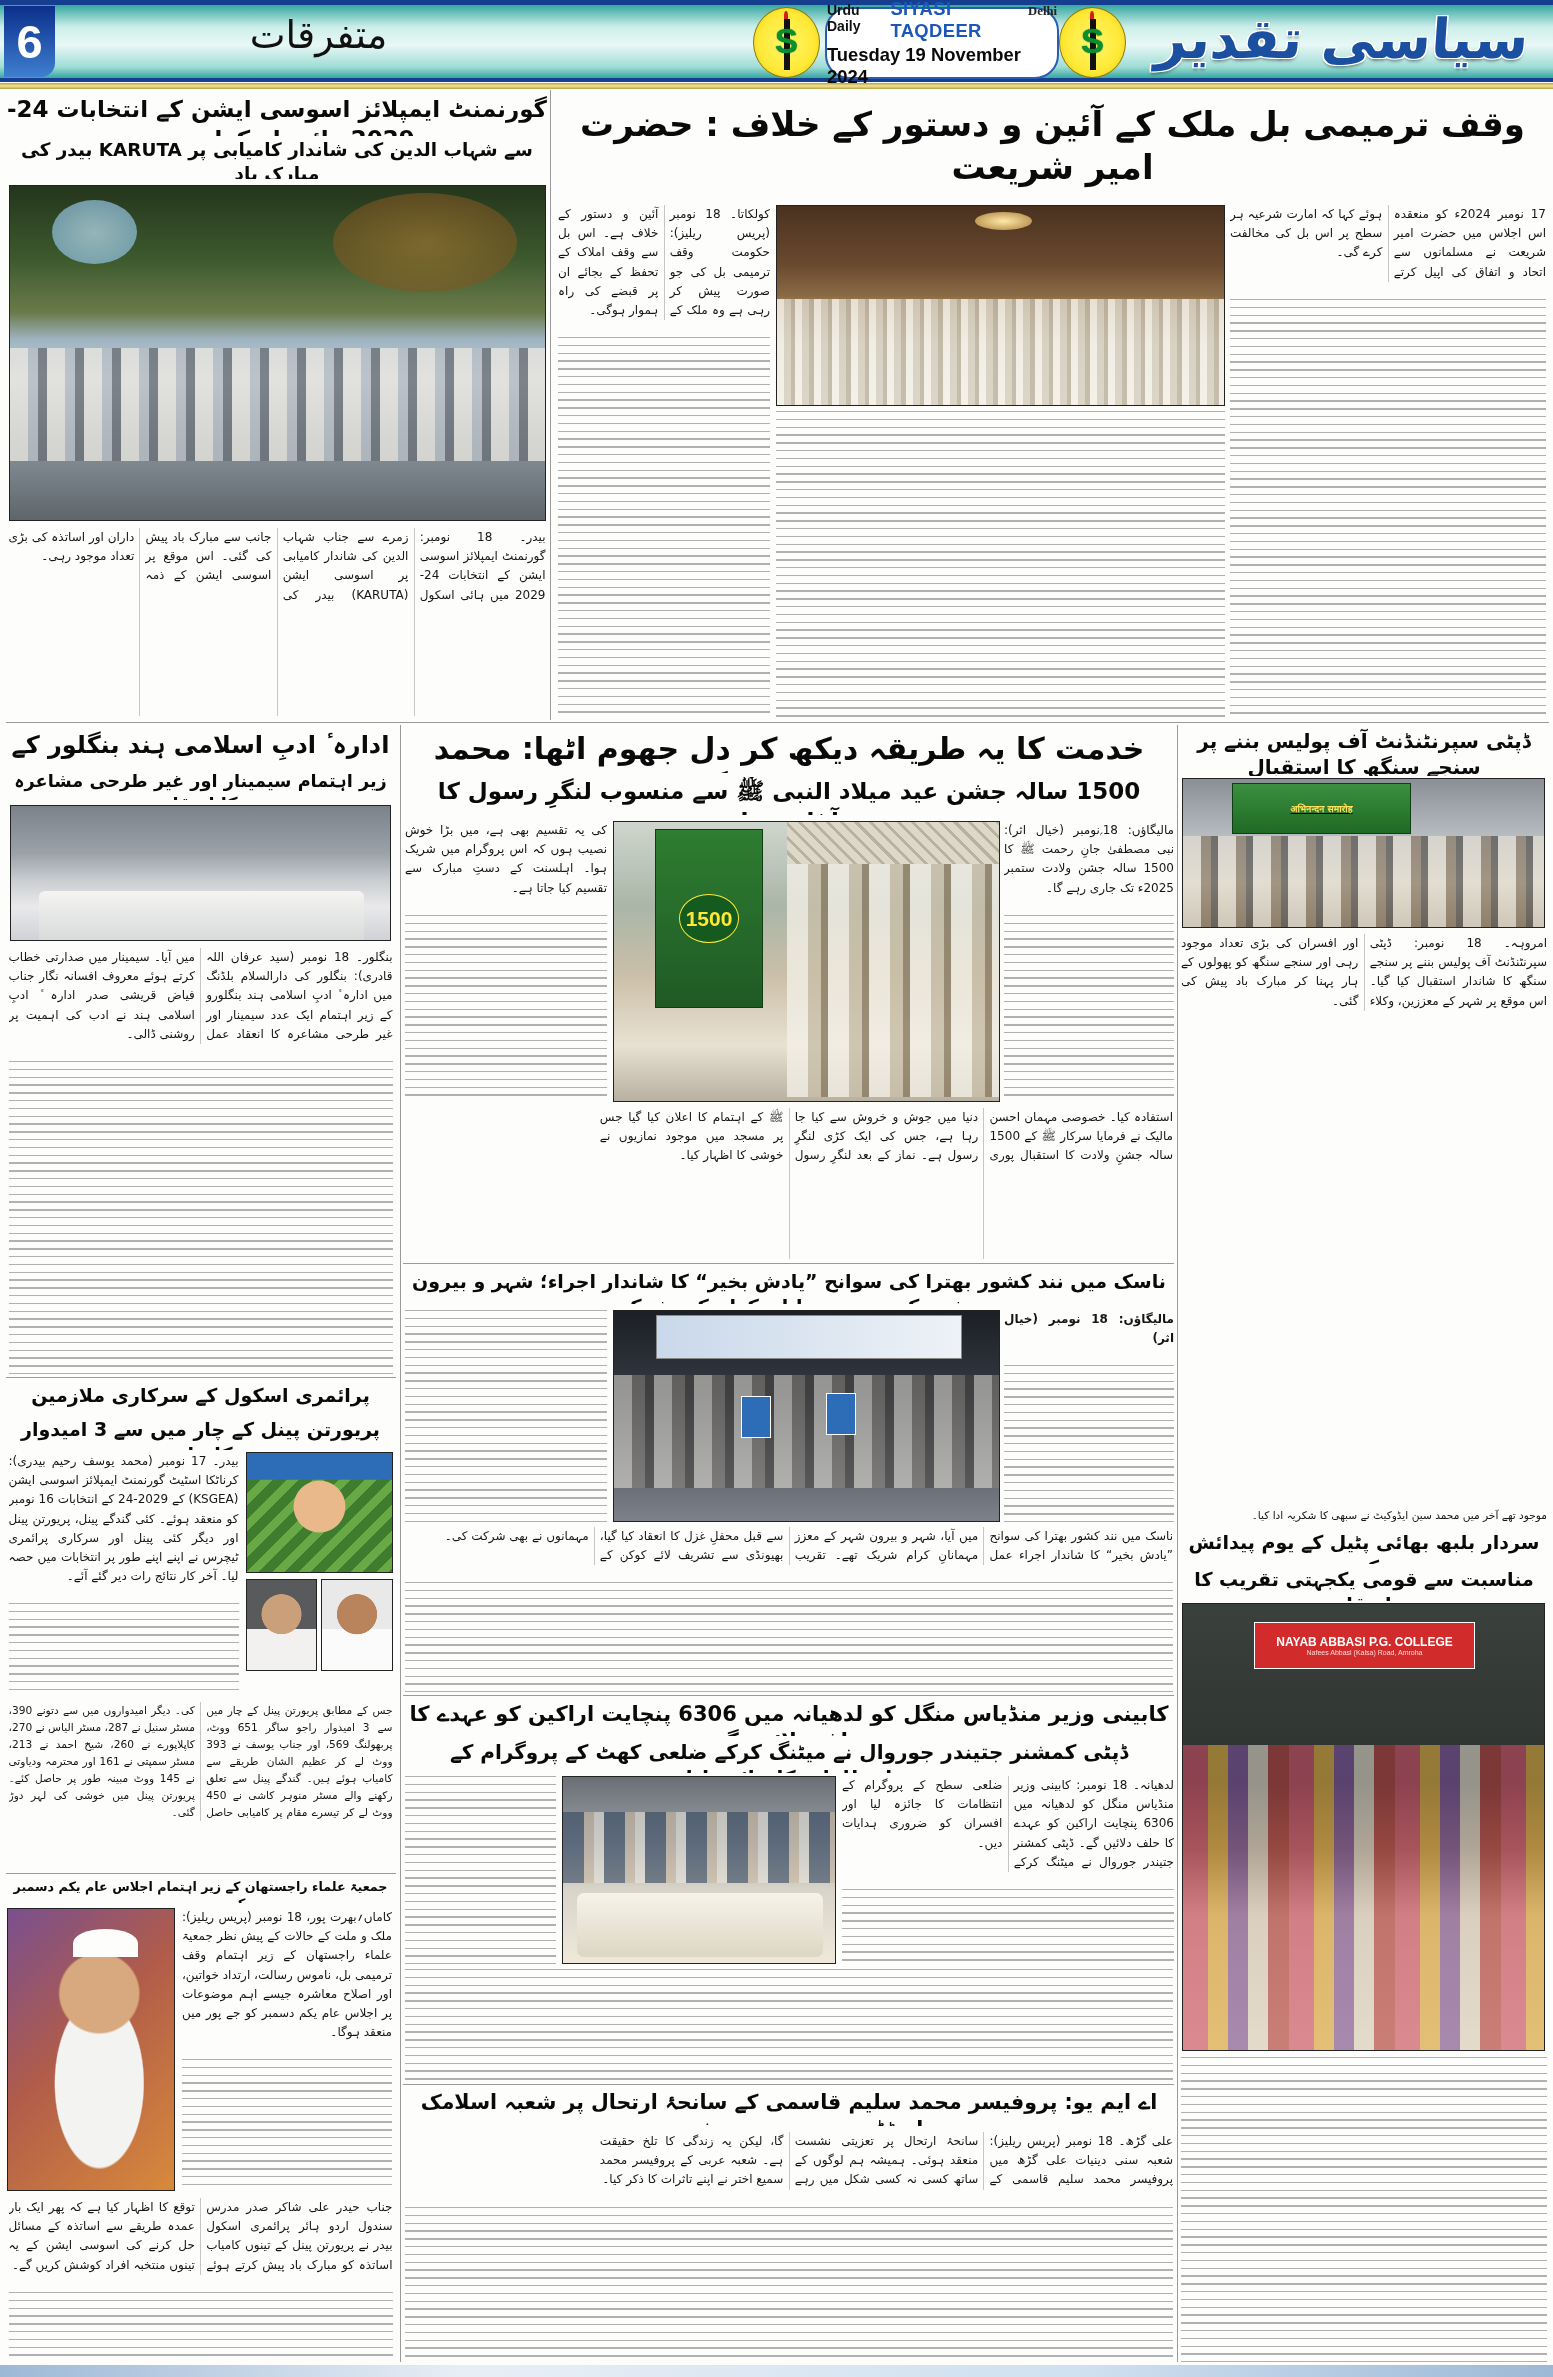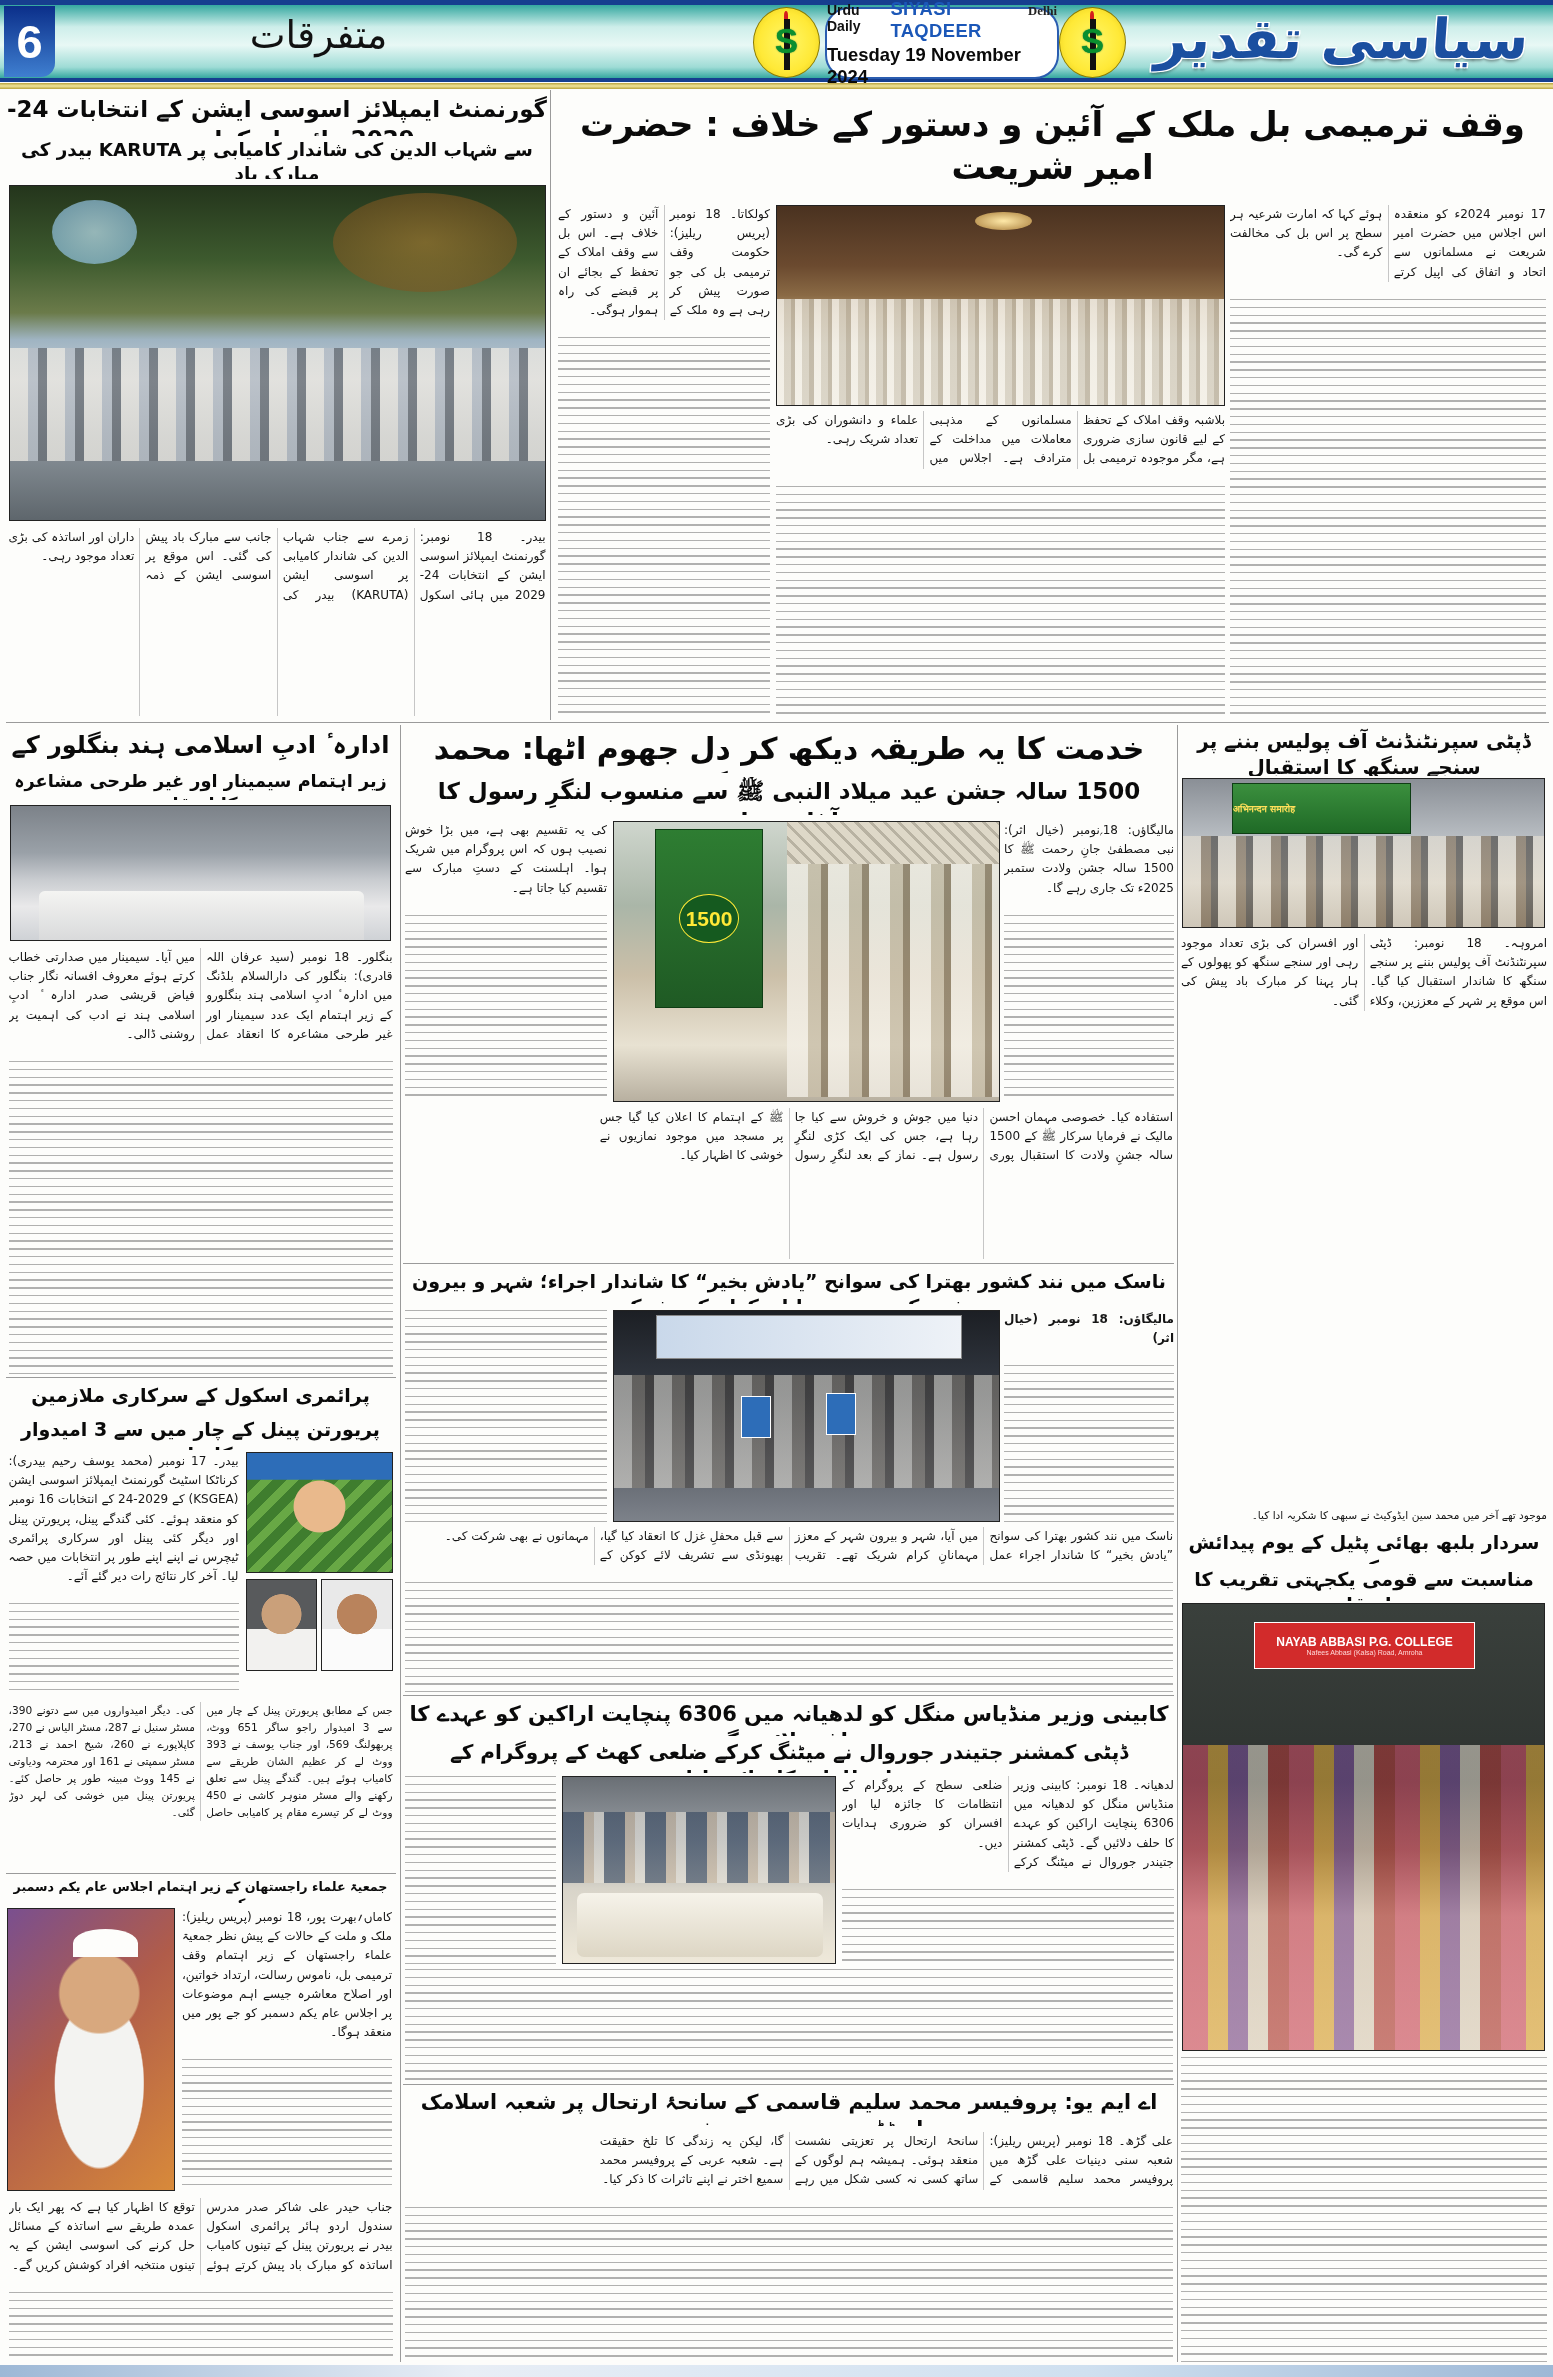--- a/index.html
+++ b/index.html
@@ -76,21 +76,20 @@
   <div style="position:absolute;left:0;bottom:0;width:449px;height:106px;background:repeating-linear-gradient(90deg,#f5f2ea 0 7px,#d8d2c4 7px 14px,#bfb6a4 14px 18.4px);opacity:.85;"></div>
   <div style="position:absolute;left:198px;top:5.7px;width:57px;height:18.4px;background:radial-gradient(#ffe9a8,#a87c3a);border-radius:50%;"></div>
 </div>
 
 <div class="abs tx" style="left:558px;top:205px;width:212px;height:514px;">
   <div class="u ex cols2">کولکاتا۔ 18 نومبر (پریس ریلیز): حکومت وقف ترمیمی بل کی جو صورت پیش کر رہی ہے وہ ملک کے آئین و دستور کے خلاف ہے۔ اس بل سے وقف املاک کے تحفظ کے بجائے ان پر قبضے کی راہ ہموار ہوگی۔</div>
   <div class="lines"></div>
 </div>
 
 <div class="abs tx" style="left:776px;top:411px;width:449px;height:308px;">
-  <div class="u ex cols3">بلاشبہ وقف املاک کے تحفظ کے لیے قانون سازی ضروری ہے، مگر موجودہ ترمیمی بل مسلمانوں کے مذہبی معاملات میں مداخلت کے مترادف ہے۔ اجلاس میں علماء و دانشوران کی بڑی تعداد شریک رہی۔</div>
   <div class="lines"></div>
 </div>
 
 <div class="abs tx" style="left:1230px;top:205px;width:316px;height:514px;">
   <div class="u ex cols2">17 نومبر 2024ء کو منعقدہ اس اجلاس میں حضرت امیر شریعت نے مسلمانوں سے اتحاد و اتفاق کی اپیل کرتے ہوئے کہا کہ امارت شرعیہ ہر سطح پر اس بل کی مخالفت کرے گی۔</div>
   <div class="lines"></div>
 </div>
 
 <div class="abs hrule" style="left:5.7px;top:722px;width:1543px;"></div>
 
@@ -224,21 +223,21 @@
 <div class="abs u hl" style="left:405px;top:2089px;width:768px;font-size:20.5px;height:37px;">اے ایم یو: پروفیسر محمد سلیم قاسمی کے سانحۂ ارتحال پر شعبہ اسلامک اسٹڈیز میں تعزیتی نشست</div>
 
 <div class="abs tx" style="left:405px;top:2132px;width:768px;height:230px;">
   <div class="u ex cols4">علی گڑھ۔ 18 نومبر (پریس ریلیز): شعبہ سنی دینیات علی گڑھ میں پروفیسر محمد سلیم قاسمی کے سانحۂ ارتحال پر تعزیتی نشست منعقد ہوئی۔ ہمیشہ ہم لوگوں کے ساتھ کسی نہ کسی شکل میں رہے گا، لیکن یہ زندگی کا تلخ حقیقت ہے۔ شعبہ عربی کے پروفیسر محمد سمیع اختر نے اپنے تاثرات کا ذکر کیا۔</div>
   <div class="lines"></div>
 </div>
 
 <div class="abs u hl" style="left:1181px;top:728px;width:366px;font-size:20px;height:48px;">ڈپٹی سپرنٹنڈنٹ آف پولیس بننے پر سنجے سنگھ کا استقبال</div>
 
 <div class="abs photo" style="left:1182px;top:778px;width:363px;height:150px;background:linear-gradient(180deg,#8a8f96 0%,#b9bec3 40%,#d9d6cd 70%,#a89f90 100%);">
-  <div style="position:absolute;left:49px;top:4.2px;width:177px;height:49px;background:linear-gradient(180deg,#3b8f3e,#1f6a26);border:0.7px solid #0e3d14;display:flex;align-items:center;">
+  <div style="position:absolute;left:49px;top:4.2px;width:177px;height:49px;background:linear-gradient(180deg,#3b8f3e,#1f6a26);border:0.7px solid #0e3d14;display:flex;align-items:center;justify-content:center;text-decoration:underline;">
     <span style="color:#ffe05a;font-size:9.2px;font-weight:bold;">अभिनन्दन समारोह</span>
   </div>
   <div style="position:absolute;left:0;top:57px;width:363px;height:93px;background:repeating-linear-gradient(90deg,#e9e2d4 0 18.4px,#7d6a52 18.4px 28px,#3d3a36 28px 35px);opacity:.6;"></div>
 </div>
 
 <div class="abs tx" style="left:1181px;top:934px;width:366px;height:569px;align-items:flex-end;">
   <div class="u ex cols2">امروہہ۔ 18 نومبر: ڈپٹی سپرنٹنڈنٹ آف پولیس بننے پر سنجے سنگھ کا شاندار استقبال کیا گیا۔ اس موقع پر شہر کے معززین، وکلاء اور افسران کی بڑی تعداد موجود رہی اور سنجے سنگھ کو پھولوں کے ہار پہنا کر مبارک باد پیش کی گئی۔</div>
   <div class="lines"></div>
 </div>
 

